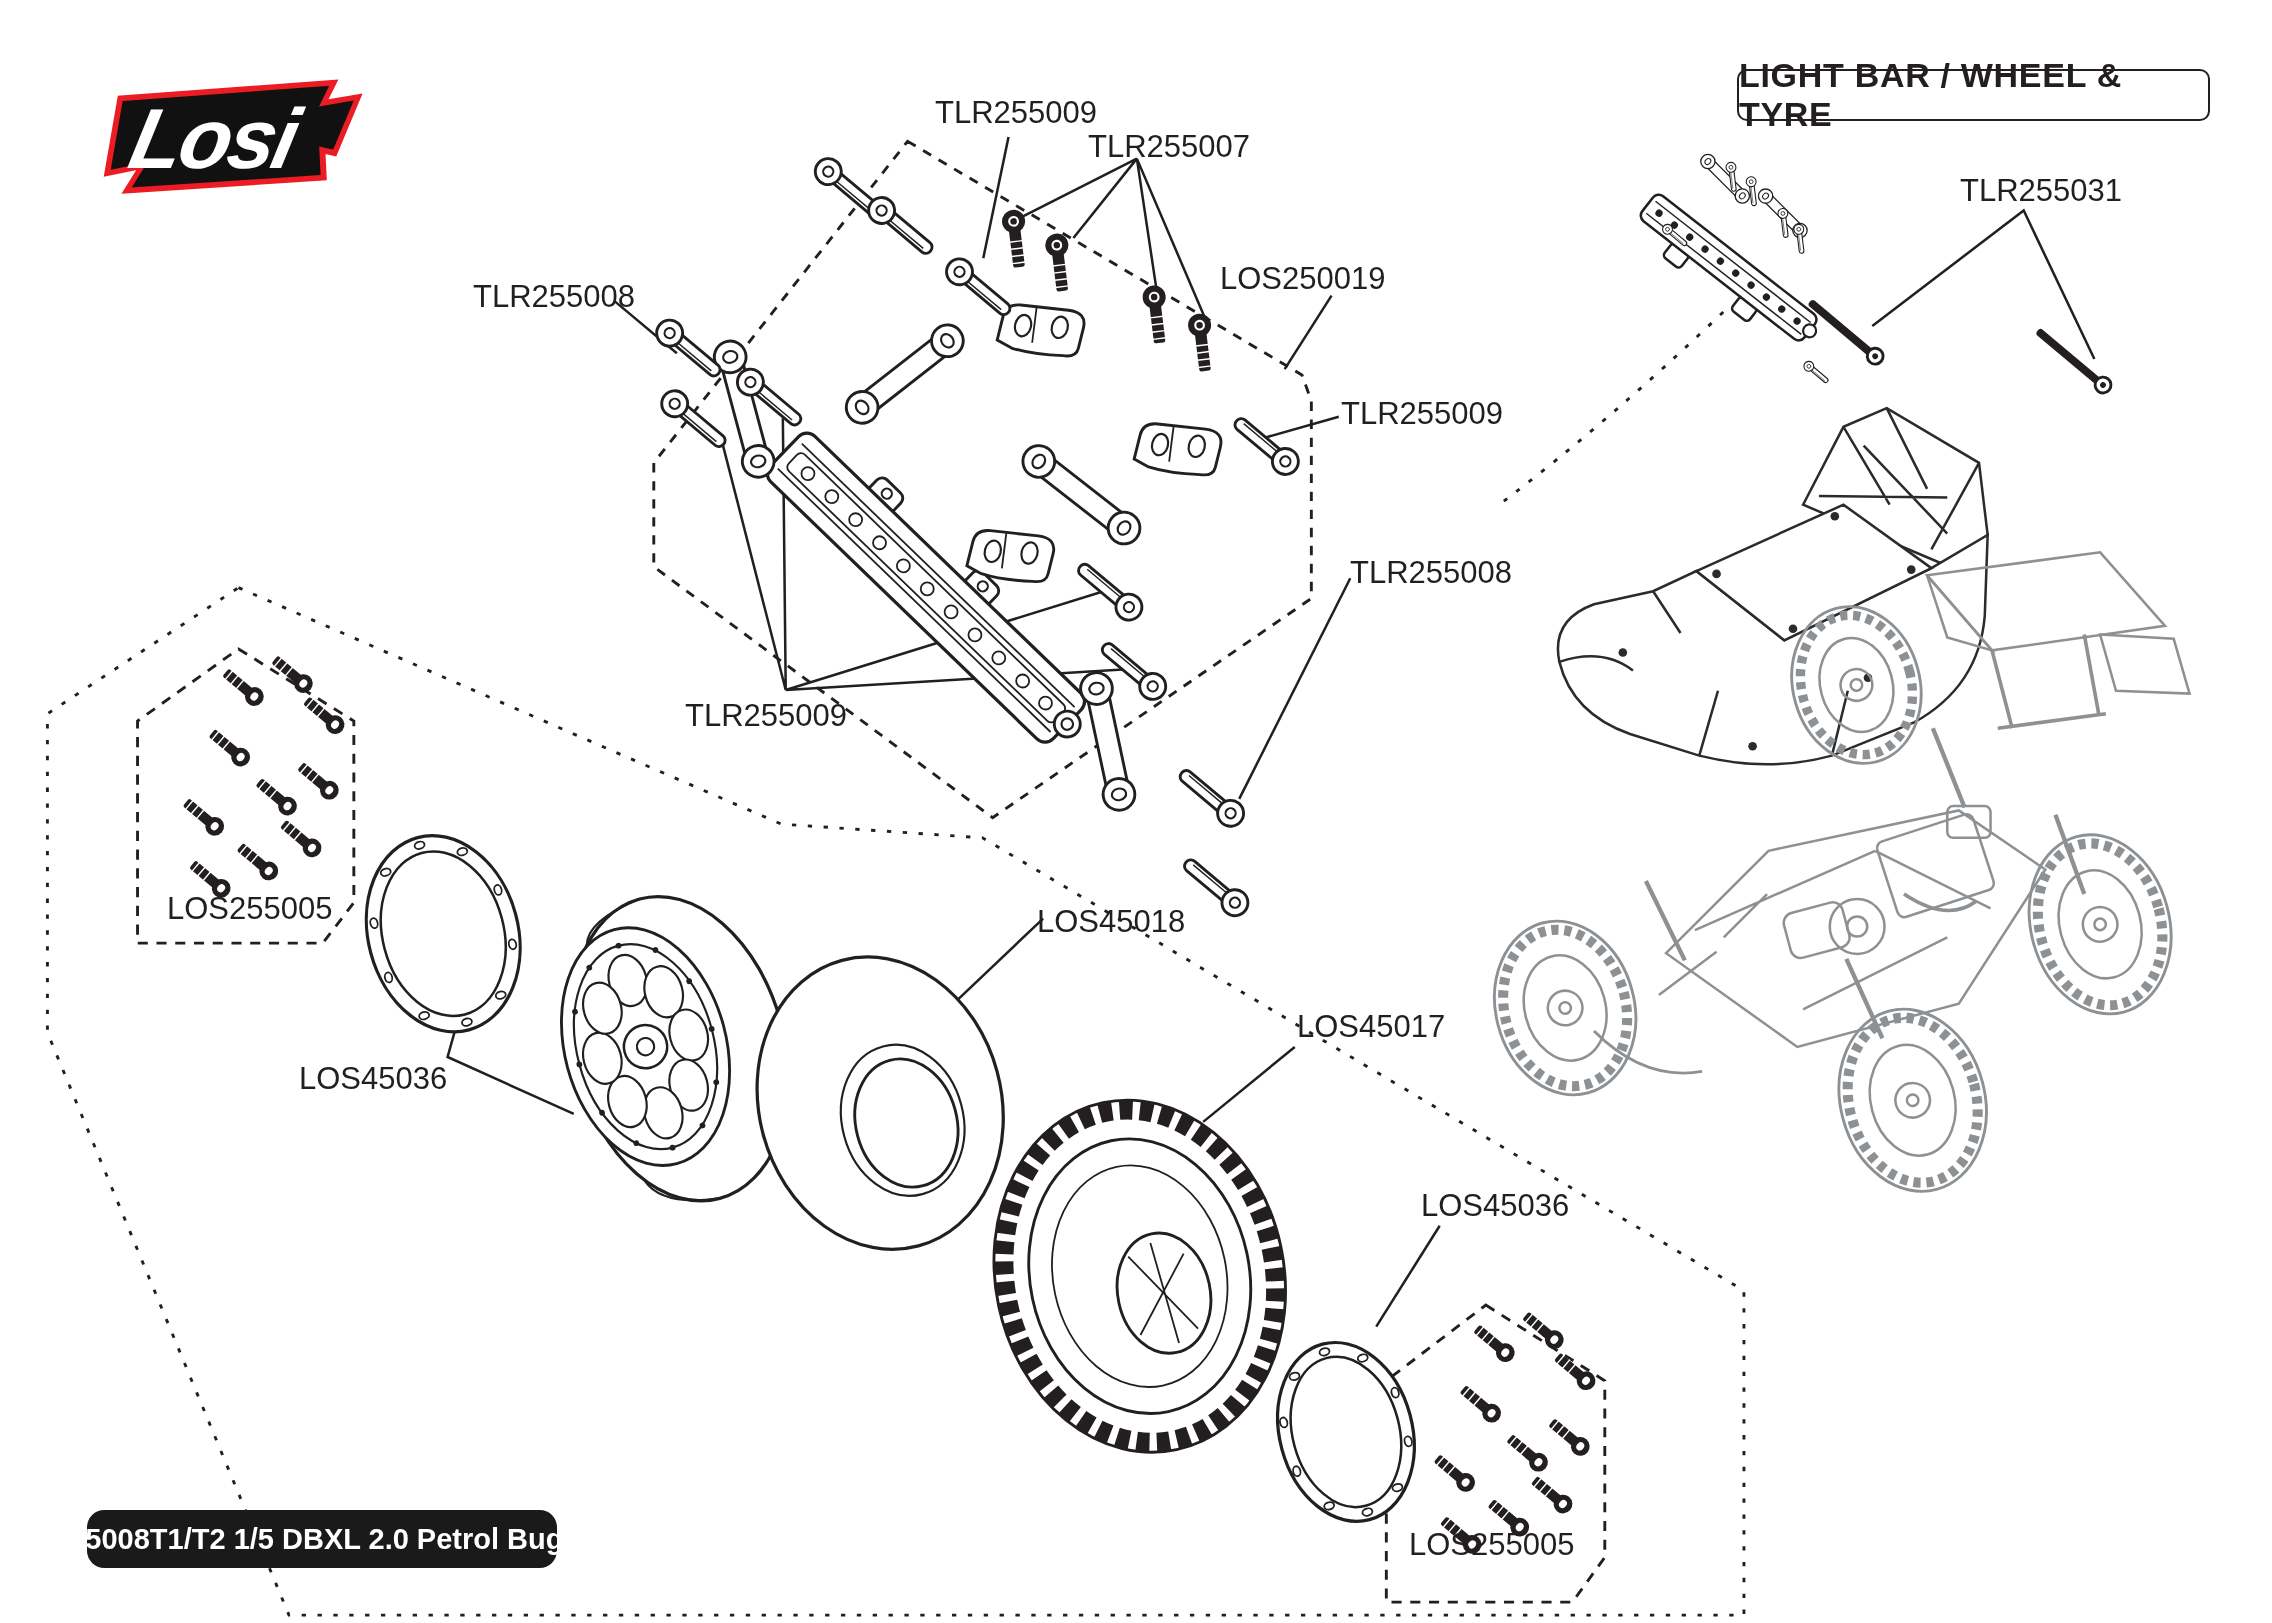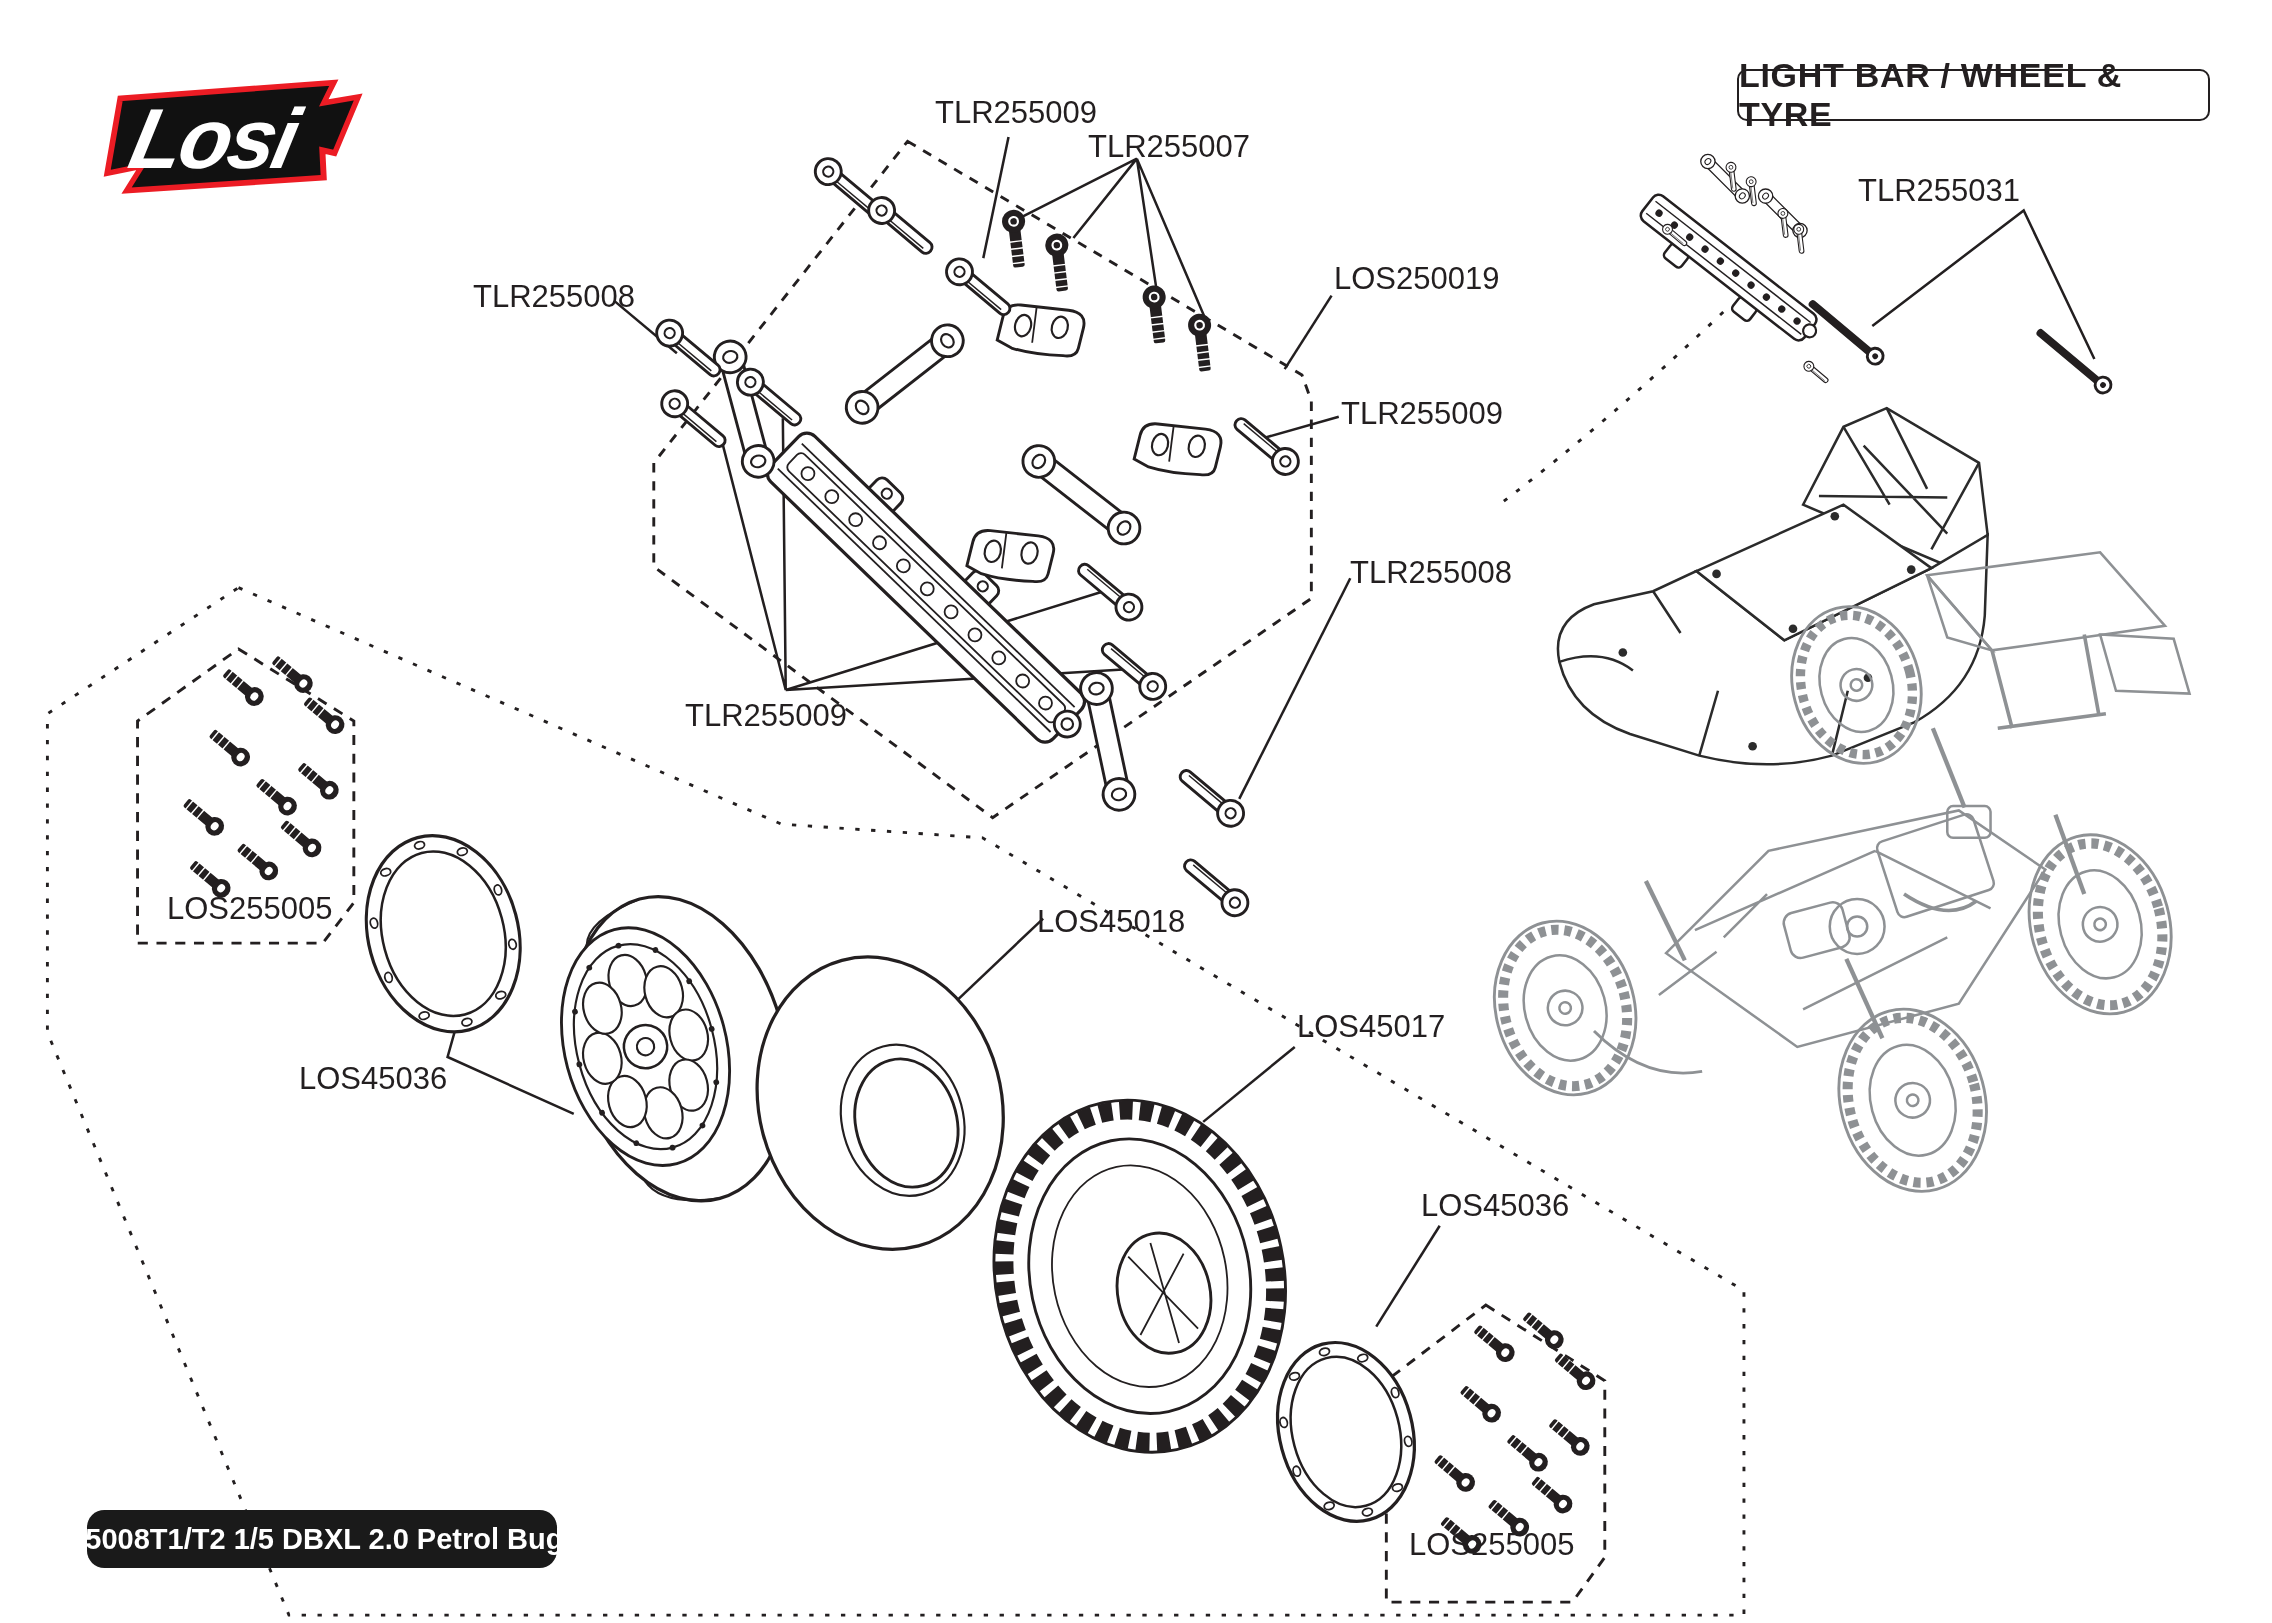--- a/index.html
+++ b/index.html
@@ -391,25 +391,25 @@
 <div id="title-box">
   <span>LIGHT BAR / WHEEL &amp; TYRE</span>
 </div>
 <div id="footer-badge">
   <span>C-LOS05008T1/T2 1/5 DBXL 2.0 Petrol Buggy RTR</span>
 </div>
 
 <div class="plabel" style="left:935px;top:97px">TLR255009</div>
 <div class="plabel" style="left:1088px;top:131px">TLR255007</div>
 <div class="plabel" style="left:473px;top:281px">TLR255008</div>
-<div class="plabel" style="left:1334px;top:263px">LOS250019</div>
+<div class="plabel" style="left:1220px;top:263px">LOS250019</div>
 <div class="plabel" style="left:1341px;top:398px">TLR255009</div>
 <div class="plabel" style="left:1350px;top:557px">TLR255008</div>
 <div class="plabel" style="left:685px;top:700px">TLR255009</div>
-<div class="plabel" style="left:1858px;top:175px">TLR255031</div>
+<div class="plabel" style="left:1960px;top:175px">TLR255031</div>
 <div class="plabel" style="left:167px;top:893px">LOS255005</div>
 <div class="plabel" style="left:299px;top:1063px">LOS45036</div>
 <div class="plabel" style="left:1037px;top:906px">LOS45018</div>
 <div class="plabel" style="left:1297px;top:1011px">LOS45017</div>
 <div class="plabel" style="left:1421px;top:1190px">LOS45036</div>
 <div class="plabel" style="left:1409px;top:1529px">LOS255005</div>
 
 </div>
 
 

